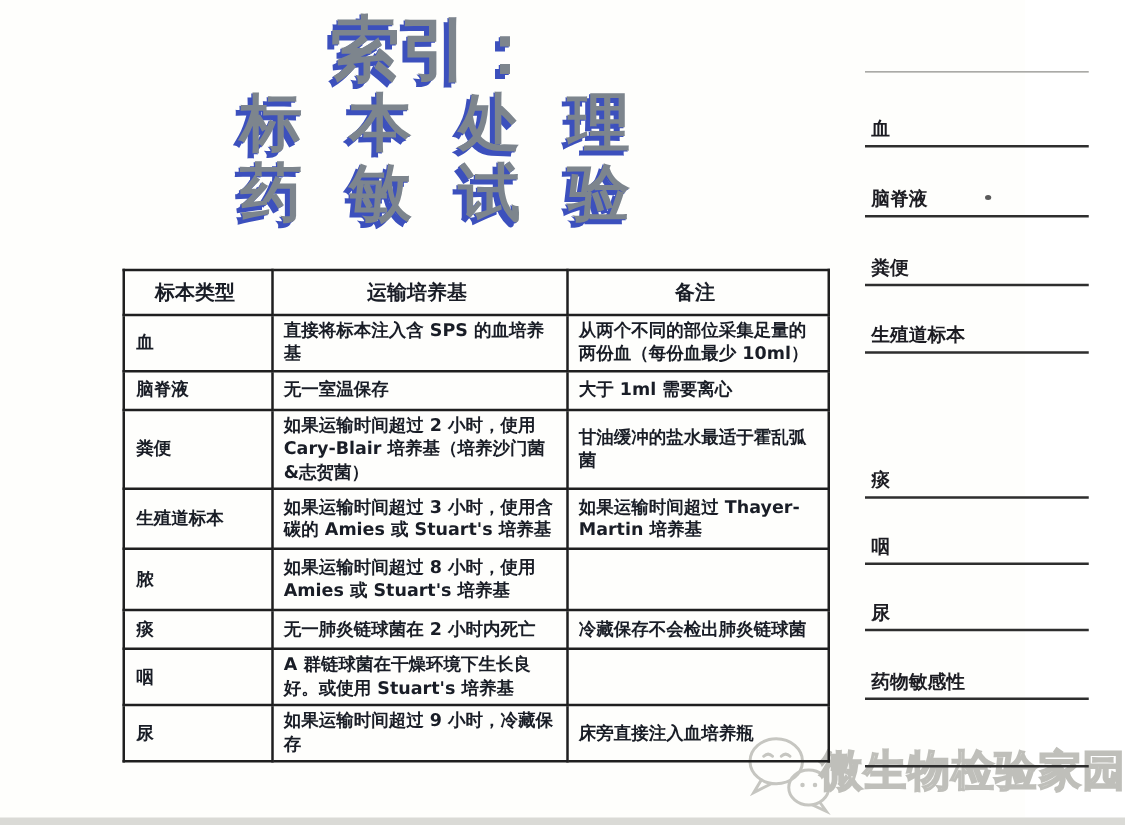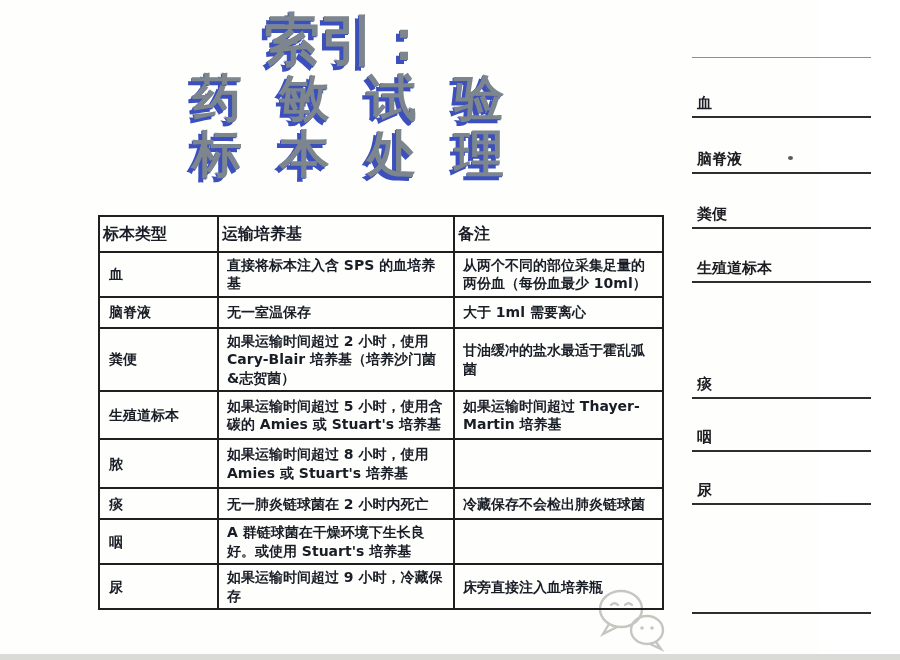--- a/index.html
+++ b/index.html
@@ -14,21 +14,21 @@
               line-height:1.06;white-space:nowrap;}
   .title-line.l1{font-size:56px;}
   .title-line.l2,.title-line.l3{font-size:50px;word-spacing:20px;margin-top:3px;}
 
   
   .spec-table{position:absolute;left:98px;top:215px;border-collapse:collapse;
               table-layout:fixed;width:564px;z-index:2;background:transparent;}
   .spec-table th,.spec-table td{border:2px solid #1f1f1f;padding:3px 8px;
               font-size:14px;font-weight:bold;color:#191d26;vertical-align:middle;
               line-height:1.32;overflow:hidden;}
-  .spec-table th{font-size:16px;text-align:left;padding-left:3px;}
+  .spec-table th{font-size:16px;text-align:center;padding-left:3px;}
   .spec-table td.c-type{padding-left:9px;}
 
   
   .sb-item{position:absolute;left:692px;width:179px;height:26px;
            border-bottom:2px solid #2e2e2e;z-index:4;}
   .sb-item.thin{border-bottom:1px solid #8f8f8b;}
   .sb-label{position:absolute;left:5px;bottom:3px;font-size:15px;font-weight:bold;
             color:#1c1c22;white-space:nowrap;}
   .speck{position:absolute;left:788px;top:156px;width:5px;height:4px;
          background:#5a5a5a;border-radius:50%;z-index:4;}
@@ -43,22 +43,22 @@
   .bottom-strip{position:absolute;left:0;bottom:0;width:900px;height:6px;
                 background:#dadad6;z-index:5;}
 </style>
 </head>
 <body>
 
 <div class="page">
 
   <div class="title-block">
     <div class="title-line l1">索引：</div>
+    <div class="title-line l2">标 本 处 理</div>
     <div class="title-line l3">药 敏 试 验</div>
-    <div class="title-line l2">标 本 处 理</div>
   </div>
 
   <table class="spec-table">
     <colgroup>
         <col style="width:119px">
         <col style="width:236px">
         <col style="width:209px">
       </colgroup>
     <thead>
       <tr style="height:36px">
@@ -78,21 +78,21 @@
         <td>无一室温保存</td>
         <td>大于 1ml 需要离心</td>
       </tr>
       <tr style="height:59px">
         <td class="c-type">粪便</td>
         <td>如果运输时间超过 2 小时，使用 Cary-Blair 培养基（培养沙门菌&amp;志贺菌）</td>
         <td>甘油缓冲的盐水最适于霍乱弧菌</td>
       </tr>
       <tr style="height:48px">
         <td class="c-type">生殖道标本</td>
-        <td>如果运输时间超过 5 小时，使用含碳的 Amies 或 Stuart's 培养基</td>
+        <td>如果运输时间超过 3 小时，使用含碳的 Amies 或 Stuart's 培养基</td>
         <td>如果运输时间超过 Thayer-Martin 培养基</td>
       </tr>
       <tr style="height:49px">
         <td class="c-type">脓</td>
         <td>如果运输时间超过 8 小时，使用 Amies 或 Stuart's 培养基</td>
         <td></td>
       </tr>
       <tr style="height:31px">
         <td class="c-type">痰</td>
         <td>无一肺炎链球菌在 2 小时内死亡</td>
@@ -128,33 +128,37 @@
     </div>
   <div class="sb-item" style="top:371px">
     <span class="sb-label">痰</span>
     </div>
   <div class="sb-item" style="top:424px">
     <span class="sb-label">咽</span>
     </div>
   <div class="sb-item" style="top:477px">
     <span class="sb-label">尿</span>
     </div>
+  <div class="sb-item" style="top:532px">
+    <span class="sb-label">药物敏感性</span>
+    </div>
   <div class="sb-item" style="top:586px">
     <span class="sb-label"></span>
     </div>
 
   <div class="speck"></div>
 
   <svg class="wm wm-logo" viewBox="0 0 76 68" style="position:absolute;">
     <g fill="none" stroke="#c6c6c1" stroke-width="2.4" stroke-linecap="round">
       <ellipse cx="27" cy="23" rx="21" ry="18"></ellipse>
       <path d="M15 38 L9 48 L23 41"></path>
       <path d="M17 19 q3.5 -3.5 7 0"></path>
       <path d="M31 19 q3.5 -3.5 7 0"></path>
       <ellipse cx="53" cy="44" rx="16" ry="14"></ellipse>
       <path d="M62 56 L67 63 L56 58"></path>
     </g>
     <circle cx="48" cy="42" r="1.8" fill="#c6c6c1"></circle>
     <circle cx="58" cy="42" r="1.8" fill="#c6c6c1"></circle>
   </svg>
+  <div class="wm wm-text" style="position:absolute;">微生物检验家园</div>
 
   <div class="bottom-strip"></div>
 </div>
 
 </body></html>

